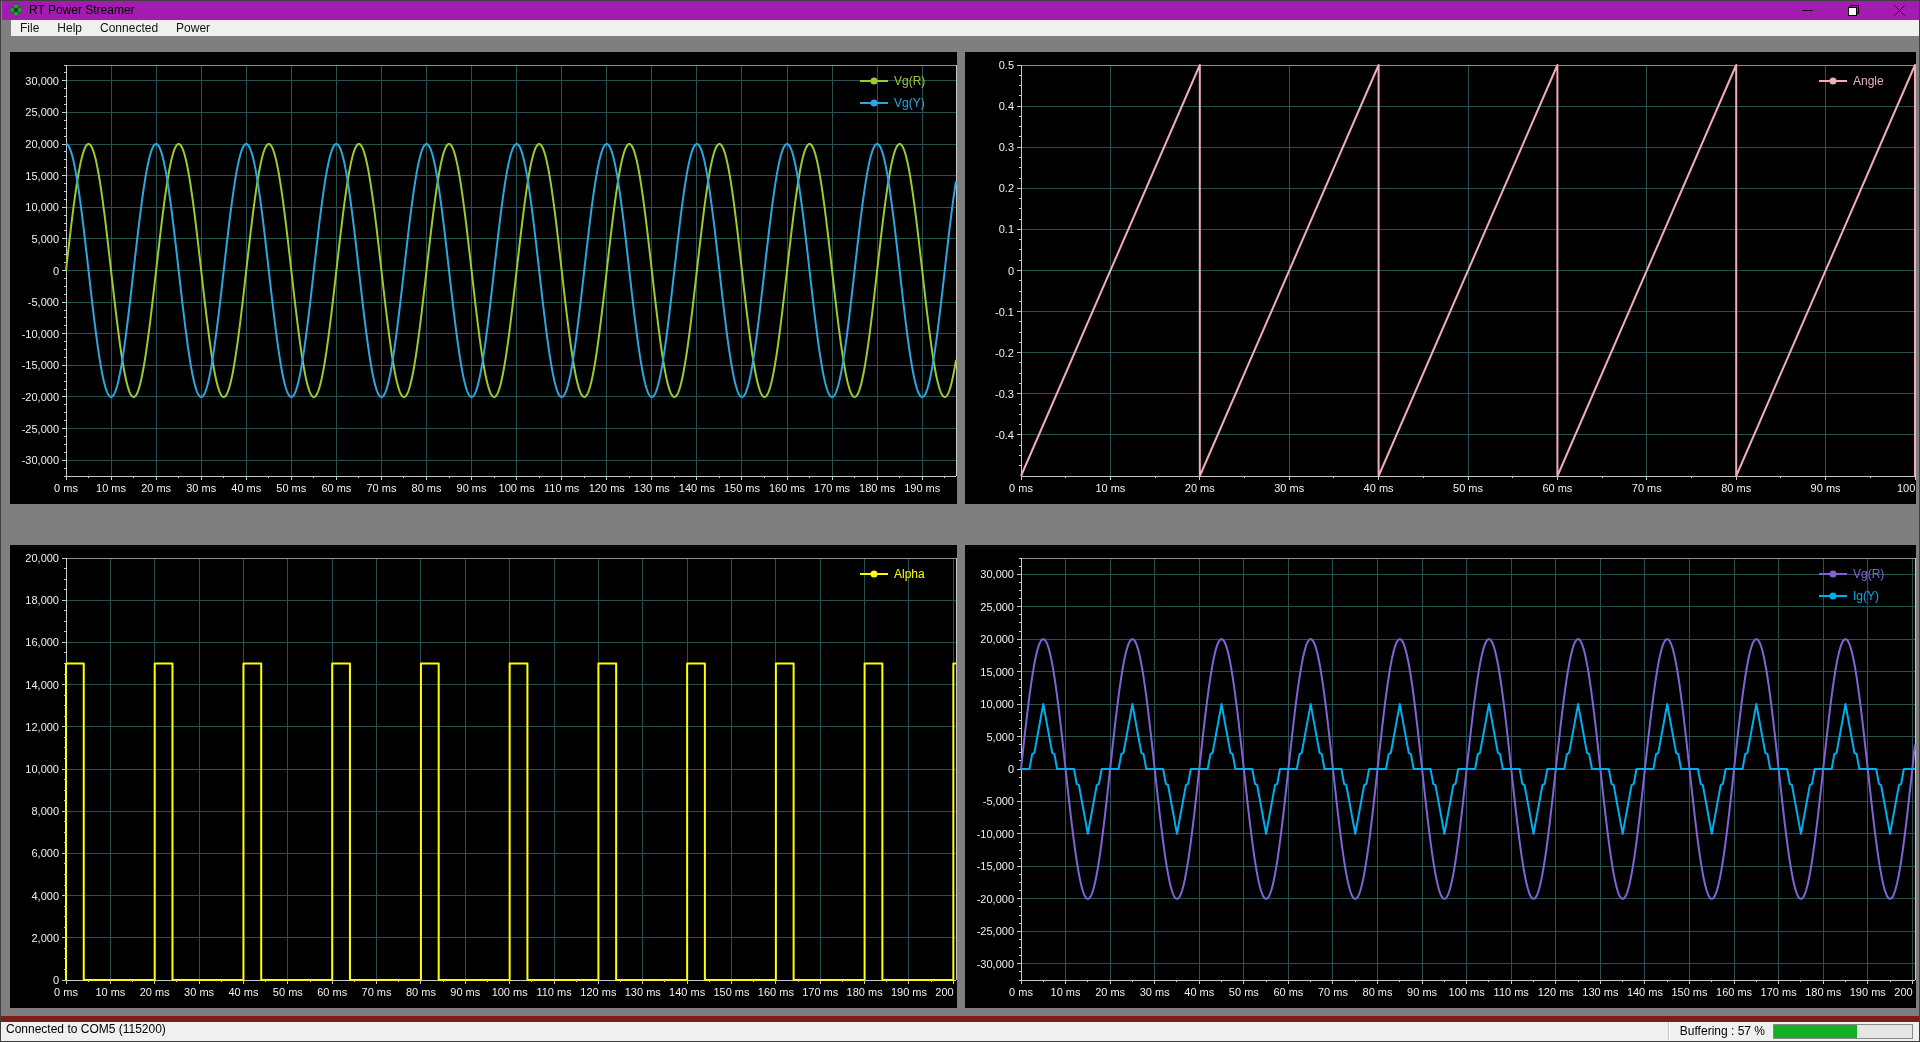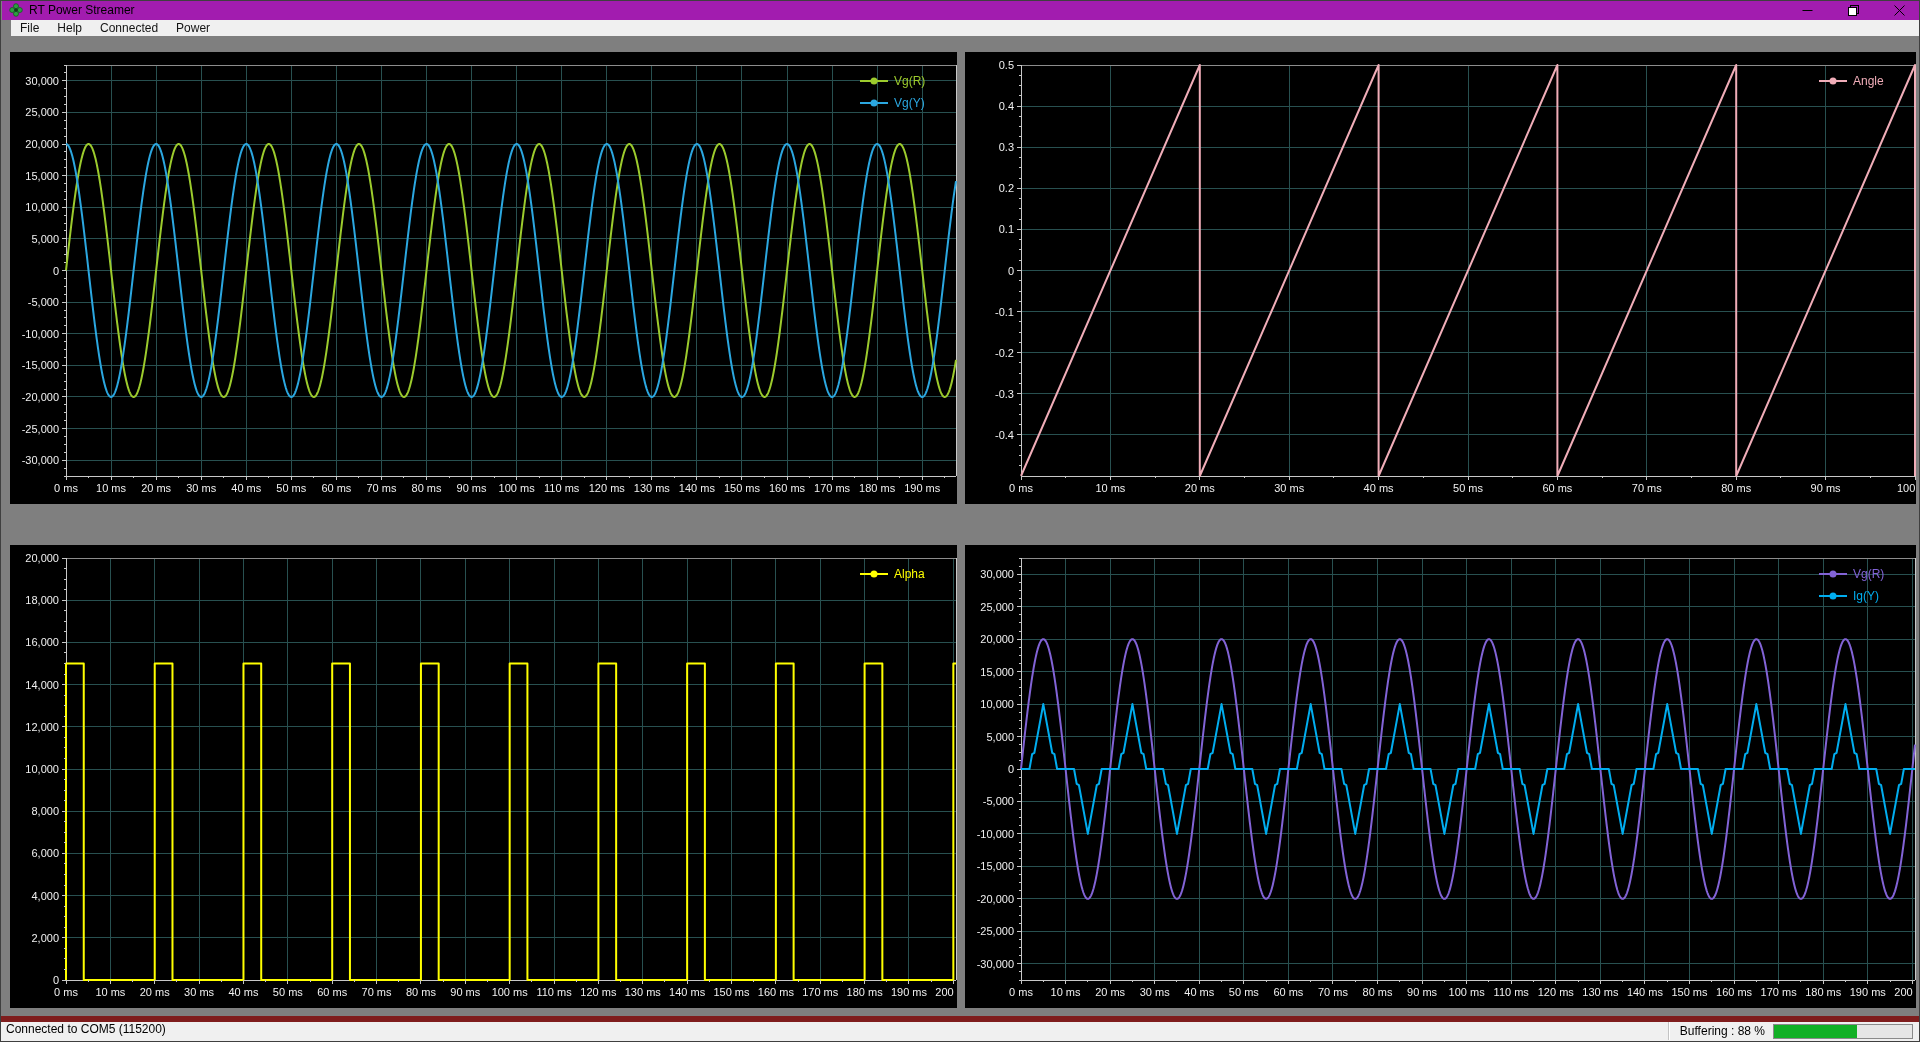--- a/index.html
+++ b/index.html
@@ -749,18 +749,18 @@
           <text x="888" y="55" fill="#00ADEF" font-size="12px">Ig(Y)</text>
         </g>
       </svg>
     </div>
 </div>
 
 <div class="statusbar">
   <span class="status-left">Connected to COM5 (115200)</span>
   <div class="status-right">
     <div class="status-sep"></div>
-    <span class="buffering-text">Buffering : 88 %</span>
+    <span class="buffering-text">Buffering : 57 %</span>
     <div class="progress">
       <div class="fill" style="width: 60%; background: rgb(18, 176, 37);"></div>
     </div>
   </div>
 </div>
 
 </body></html>

